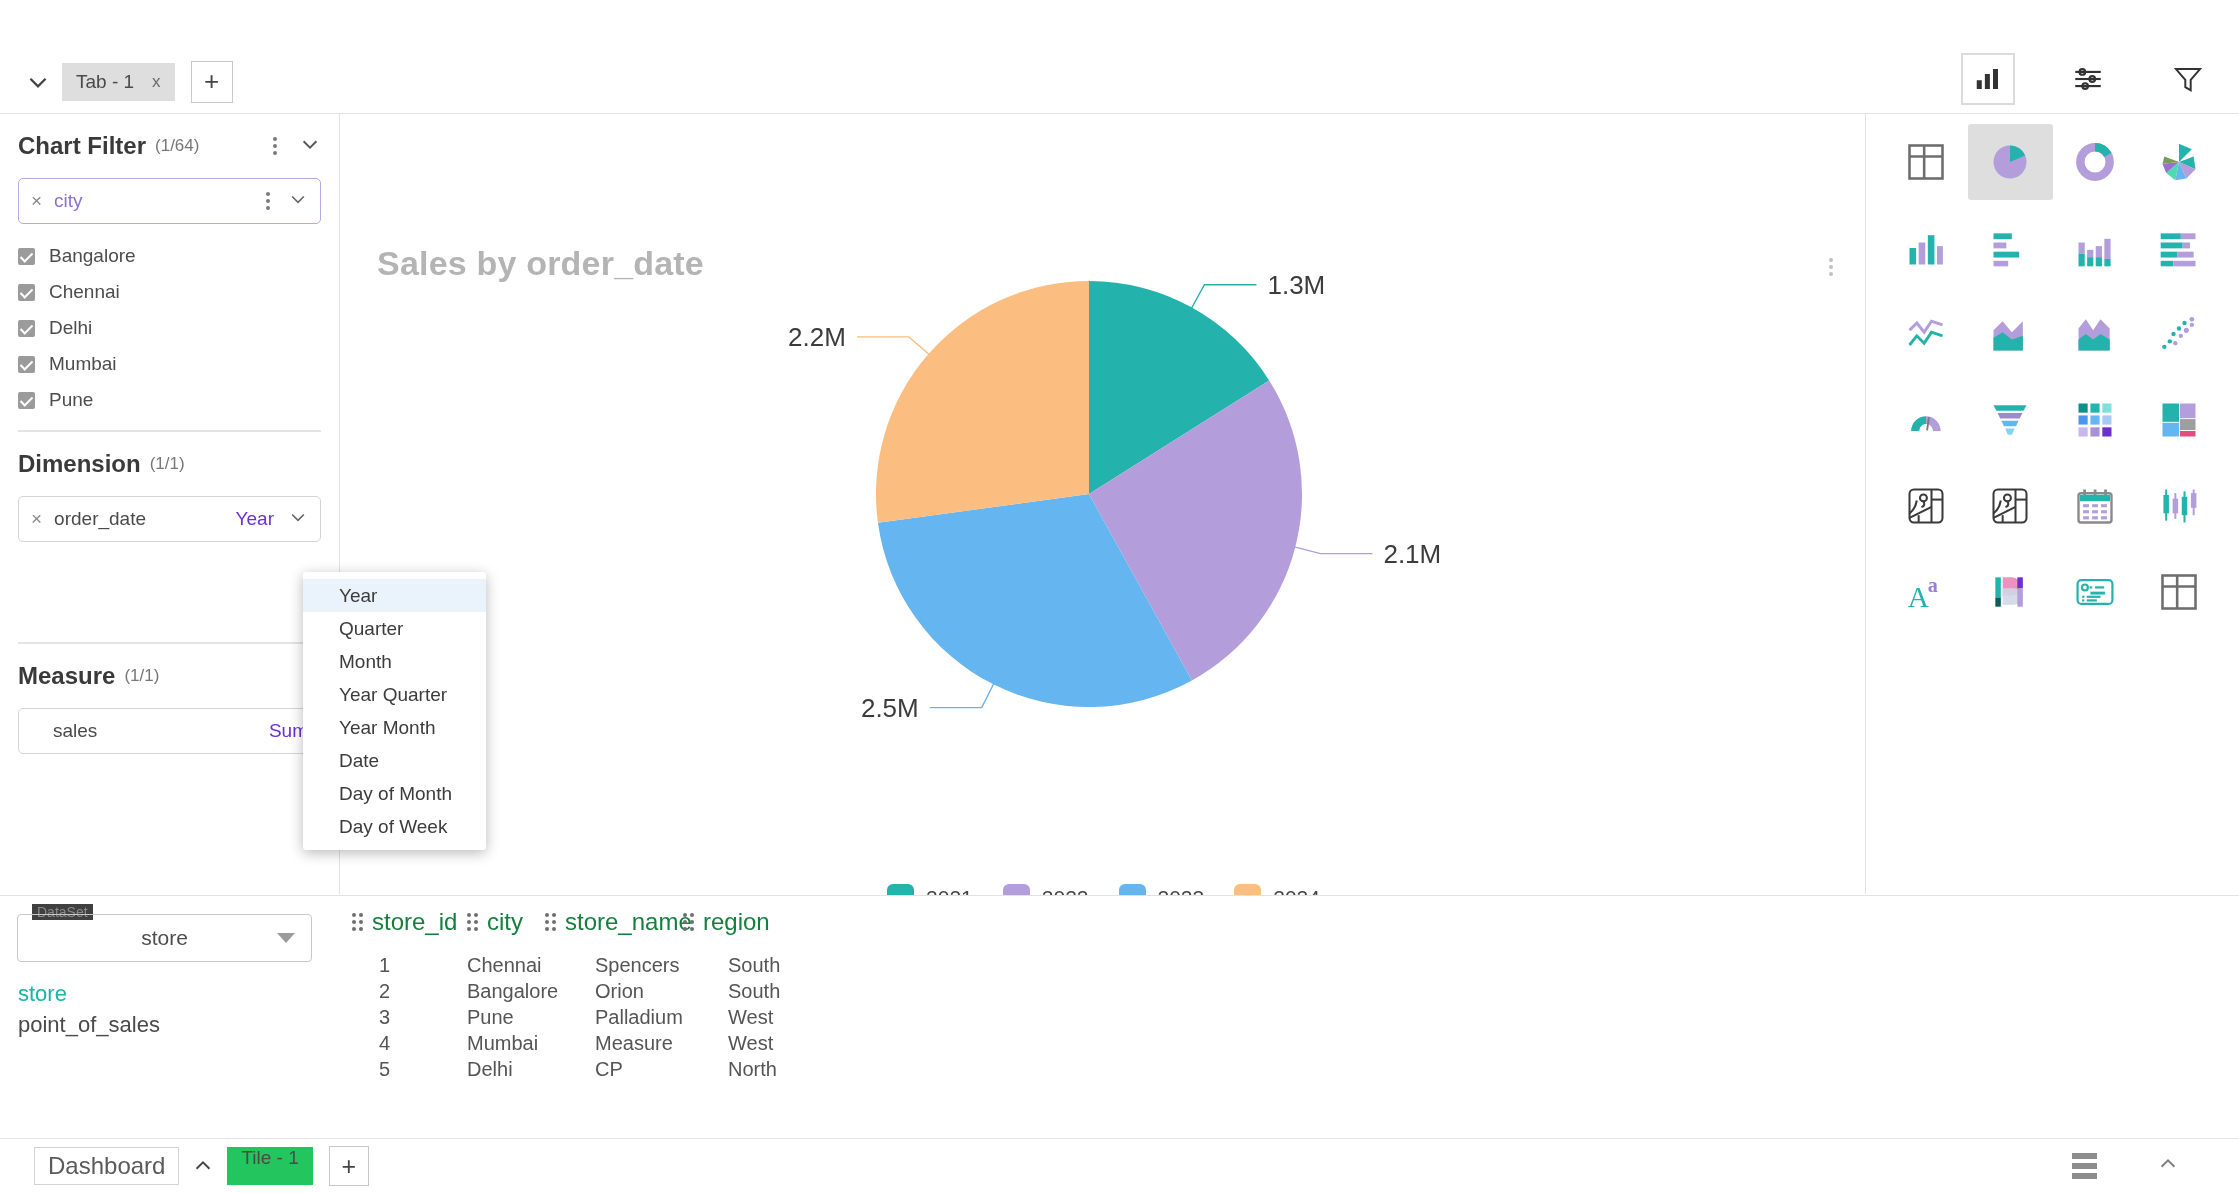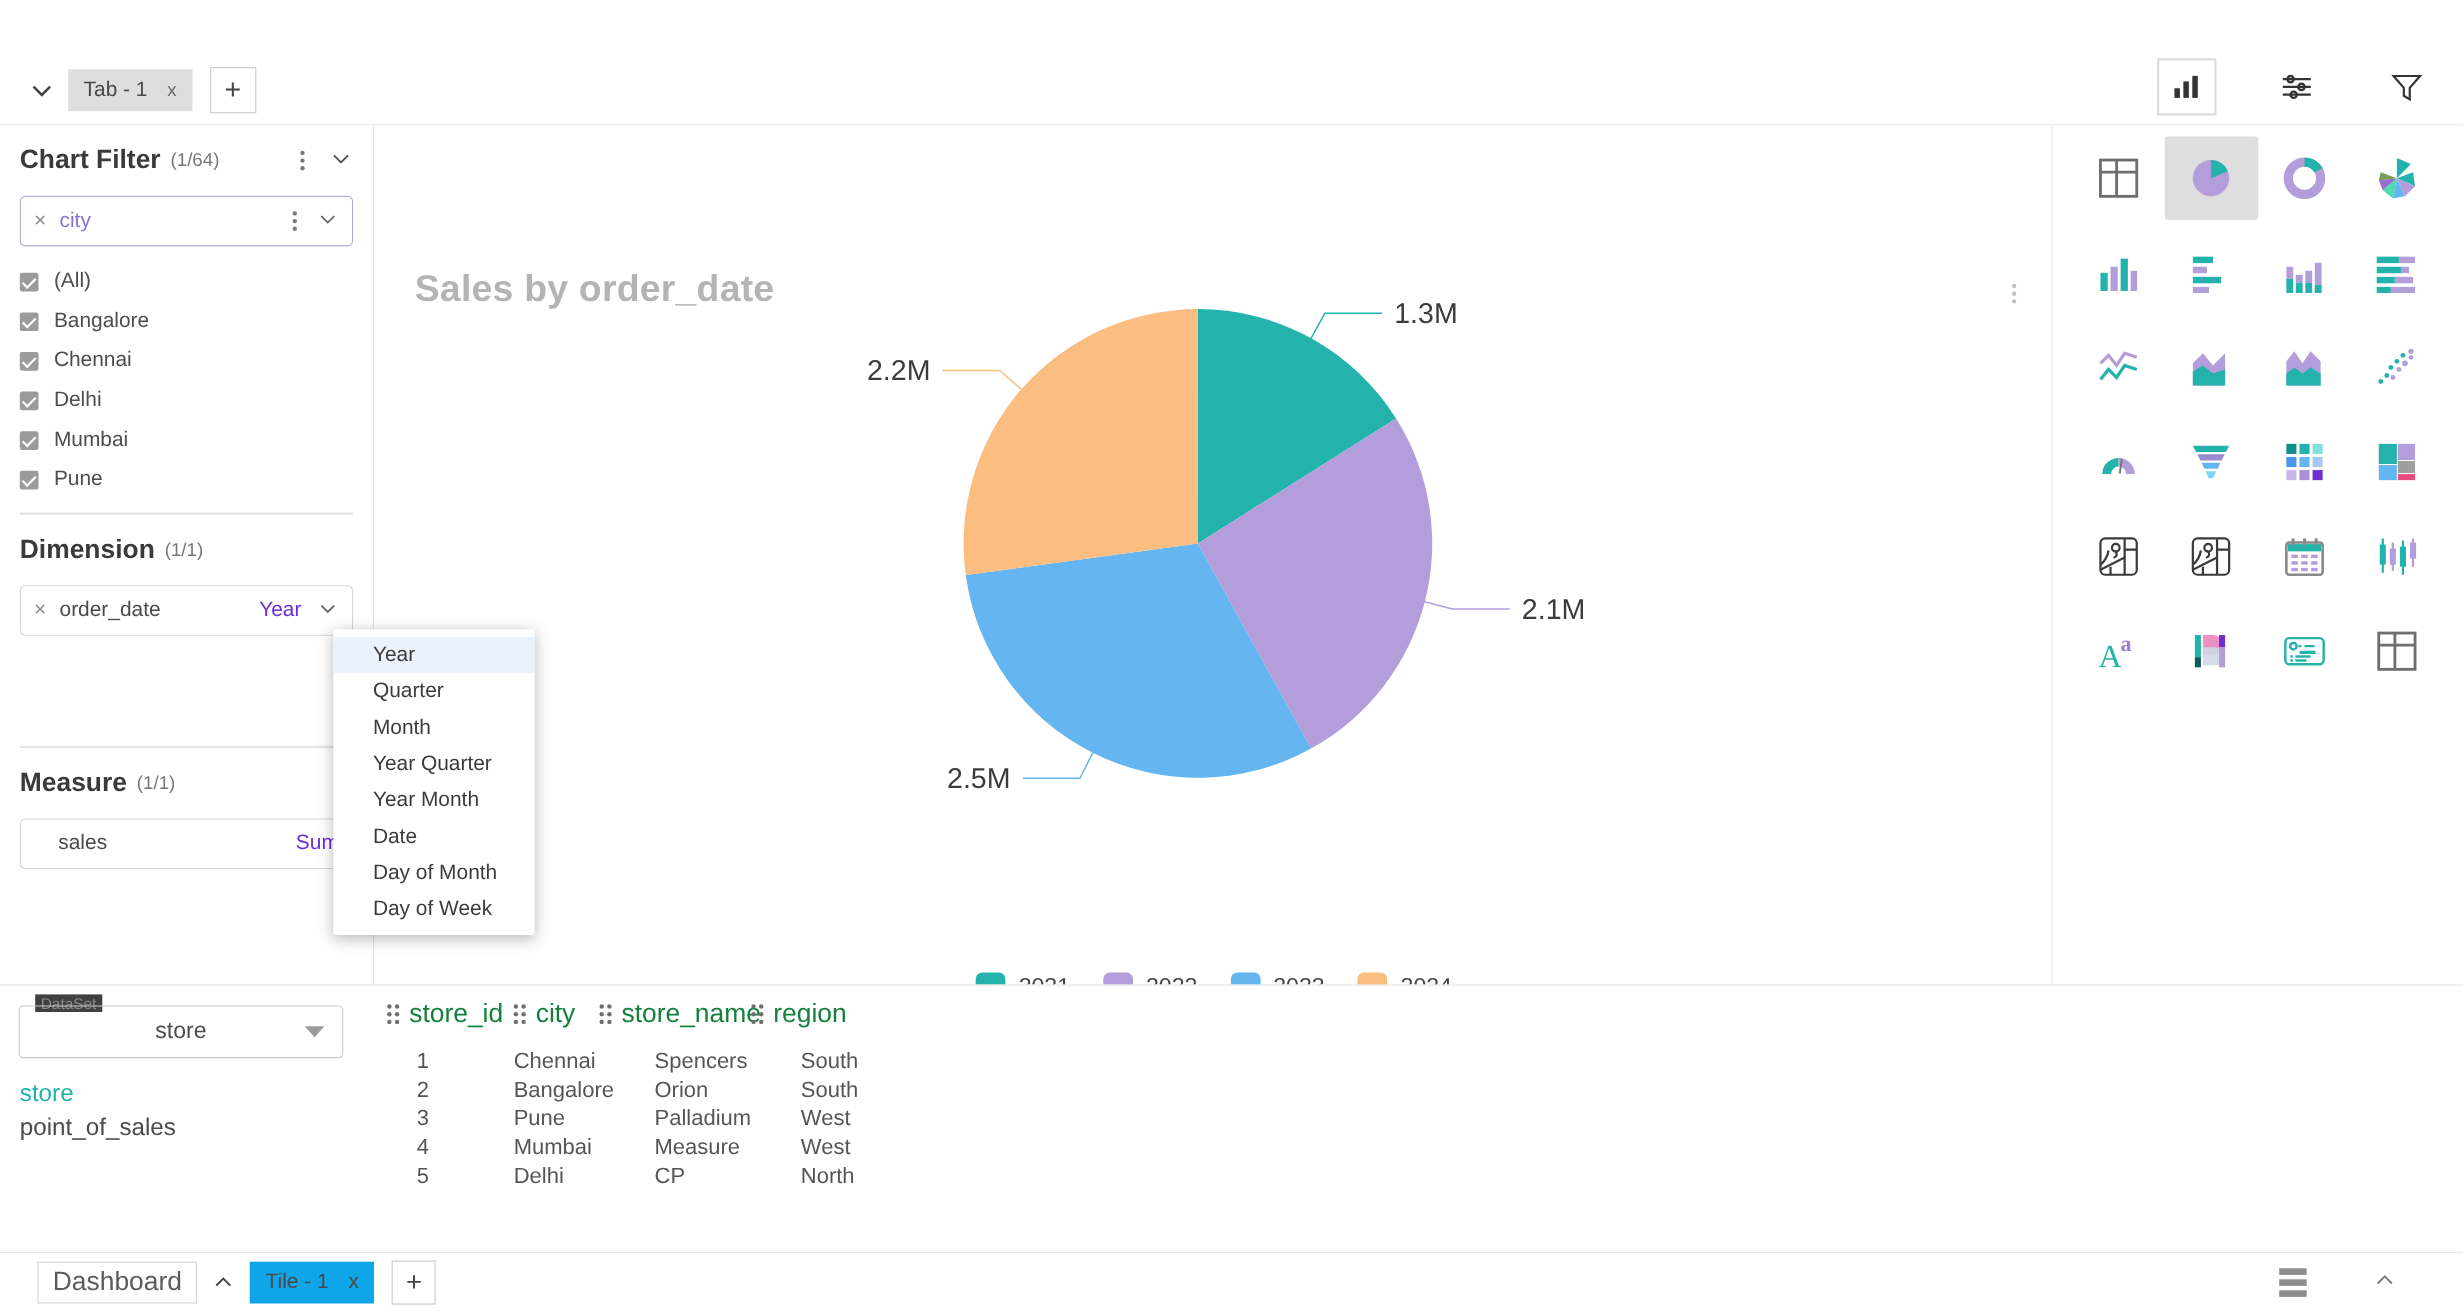--- a/index.html
+++ b/index.html
@@ -166,22 +166,22 @@
   .statusbar {
     position:absolute; bottom:0; left:0; width:2239px; height:55px; background:#fff;
     border-top:1px solid #e2e2e2; display:flex; align-items:center;
   }
   .dash-chip {
     margin-left: 34px; border:1px solid #d3d3d3; height: 38px; display:flex; align-items:center;
     padding: 0 13px; font-size: 24px; color:#5b5b5b; background:#fff; cursor:pointer;
   }
   .status-chevron { margin: 0 13px; cursor:pointer; display:flex; align-items:center; }
   .tile-chip {
-    background:#0ea5e9; height: 38px; display:flex; align-items:center; gap:18px;
-    padding: 0 14px; font-size: 19px; color:#4a4a4a; cursor:pointer;
+    background:#22c55e; height: 38px; display:flex; align-items:center; gap:18px;
+    padding: 0 14px; font-size: 19px; color:#4a4a4a; cursor:pointer;flex-direction:column;
   }
   .tile-add {
     width: 40px; height: 40px; border:1px solid #c9c9c9; background:#fff; margin-left: 16px;
     display:flex; align-items:center; justify-content:center; font-size:25px; color:#444; cursor:pointer; font-weight:300;
   }
   .status-right { margin-left:auto; display:flex; align-items:center; gap: 60px; margin-right: 60px; }
   .burger { display:flex; flex-direction:column; gap:4px; cursor:pointer; }
   .burger i { width: 25px; height: 6px; background:#8d8d8d; display:block; }
 </style>
 </head>
@@ -261,24 +261,20 @@
           <svg width="20" height="20" viewBox="0 0 24 24" fill="none" stroke="#666" stroke-width="2">
               <path d="M5 9l7 7 7-7"></path>
             </svg>
         </span>
       </span>
     </div>
 
     <div class="check-list">
       <div class="check-row">
         <span class="cbox"></span>
-        <span class="check-label">(All)</span>
-      </div>
-      <div class="check-row">
-        <span class="cbox"></span>
         <span class="check-label">Bangalore</span>
       </div>
       <div class="check-row">
         <span class="cbox"></span>
         <span class="check-label">Chennai</span>
       </div>
       <div class="check-row">
         <span class="cbox"></span>
         <span class="check-label">Delhi</span>
       </div>

